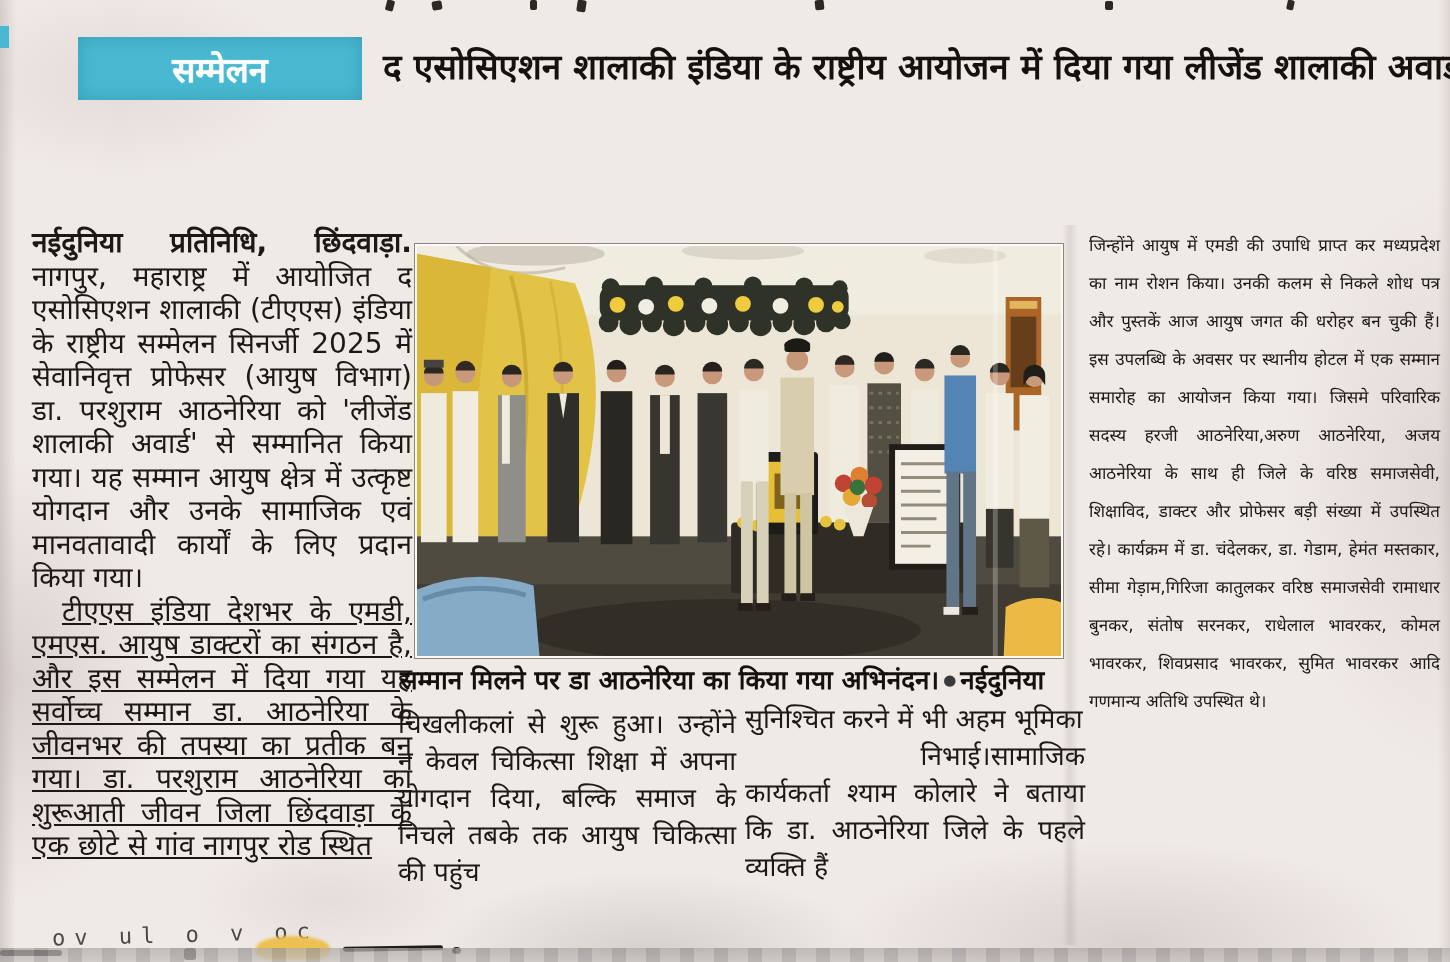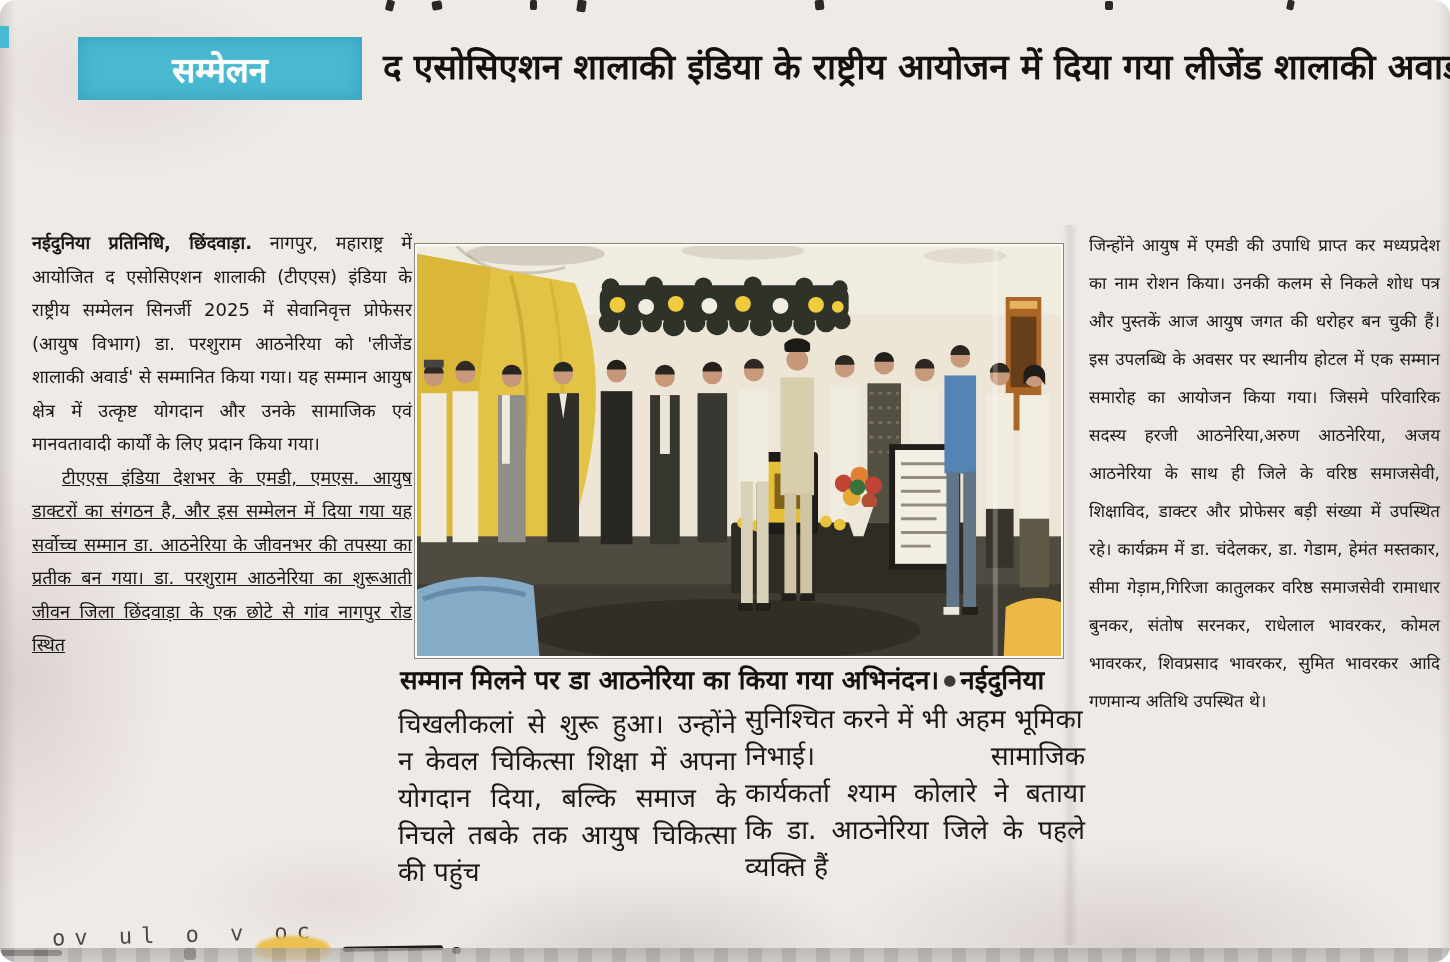--- a/index.html
+++ b/index.html
@@ -10,21 +10,20 @@
     background-color:#f0eae6;
     background-image:
       radial-gradient(ellipse 260px 140px at 120px 80px, rgba(195,185,183,.30), transparent 70%),
       radial-gradient(ellipse 220px 320px at 15px 680px, rgba(182,170,170,.38), transparent 70%),
       radial-gradient(ellipse 420px 150px at 1130px 945px, rgba(165,156,154,.32), transparent 70%),
       radial-gradient(ellipse 320px 120px at 650px 955px, rgba(152,146,142,.30), transparent 70%),
       radial-gradient(ellipse 240px 420px at 1448px 480px, rgba(178,168,165,.28), transparent 70%),
       radial-gradient(ellipse 200px 90px at 330px 900px, rgba(205,196,194,.35), transparent 70%),
       linear-gradient(90deg, rgba(95,85,85,.20), rgba(95,85,85,0) 16px),
       linear-gradient(270deg, rgba(120,110,105,.16), rgba(120,110,105,0) 12px);
-    border-radius: 16px;
   }
   .abs{position:absolute;}
   .section-label{
     left:78px; top:37px; width:284px; height:63px;
     background:#49b9d2;
     box-shadow:inset 0 0 18px rgba(20,110,135,.35);
     display:flex; align-items:center; justify-content:center;
     color:#fdfdfb; font-size:34px; font-weight:700;
     text-shadow:0 0 1px #e8f8fb;
   }
@@ -33,27 +32,27 @@
     font-size:35px; font-weight:700; color:#14110e;
     white-space:nowrap;
   }
   .headline{
     left:70px; top:110px; width:1350px;
     font-size:58px; font-weight:800; color:#0f0d0a;
     white-space:nowrap; letter-spacing:-1px;
     text-shadow:0 0 1px #2a241e;
   }
   .bodytext{ text-align:justify; }
-  .col-left{ left:32px; top:226px; width:380px; font-size:18px; line-height:33.5px;}
+  .col-left{ left:32px; top:226px; width:380px; font-size:28px; line-height:33.5px;}
   .col-right{ left:1089px; top:226px; width:351px; font-size:17px; line-height:38px;}
   .col-mid1{ left:398px; top:705px; width:338px; font-size:26.5px; line-height:37px;}
   .col-mid2{ left:745px; top:700px; width:340px; font-size:26.5px; line-height:37px;}
   .para2{ text-indent:30px;text-decoration:underline; }
   .byline{ font-weight:700; }
-  .mid2-split{ display:flex; justify-content:space-between; }
+  .mid2-split{ display:flex; justify-content:flex-end; }
   .photo-frame{
     left:414px; top:243px; width:650px; height:416px;
     background:#fbfaf6; border:1px solid #8d867d; padding:2px;
     box-sizing:border-box;
   }
   .photo-frame svg{ display:block; width:100%; height:100%; }
   .caption{
     left:400px; top:661px; width:570px;
     font-size:26px; font-weight:700; color:#13100d; white-space:nowrap;
   }

